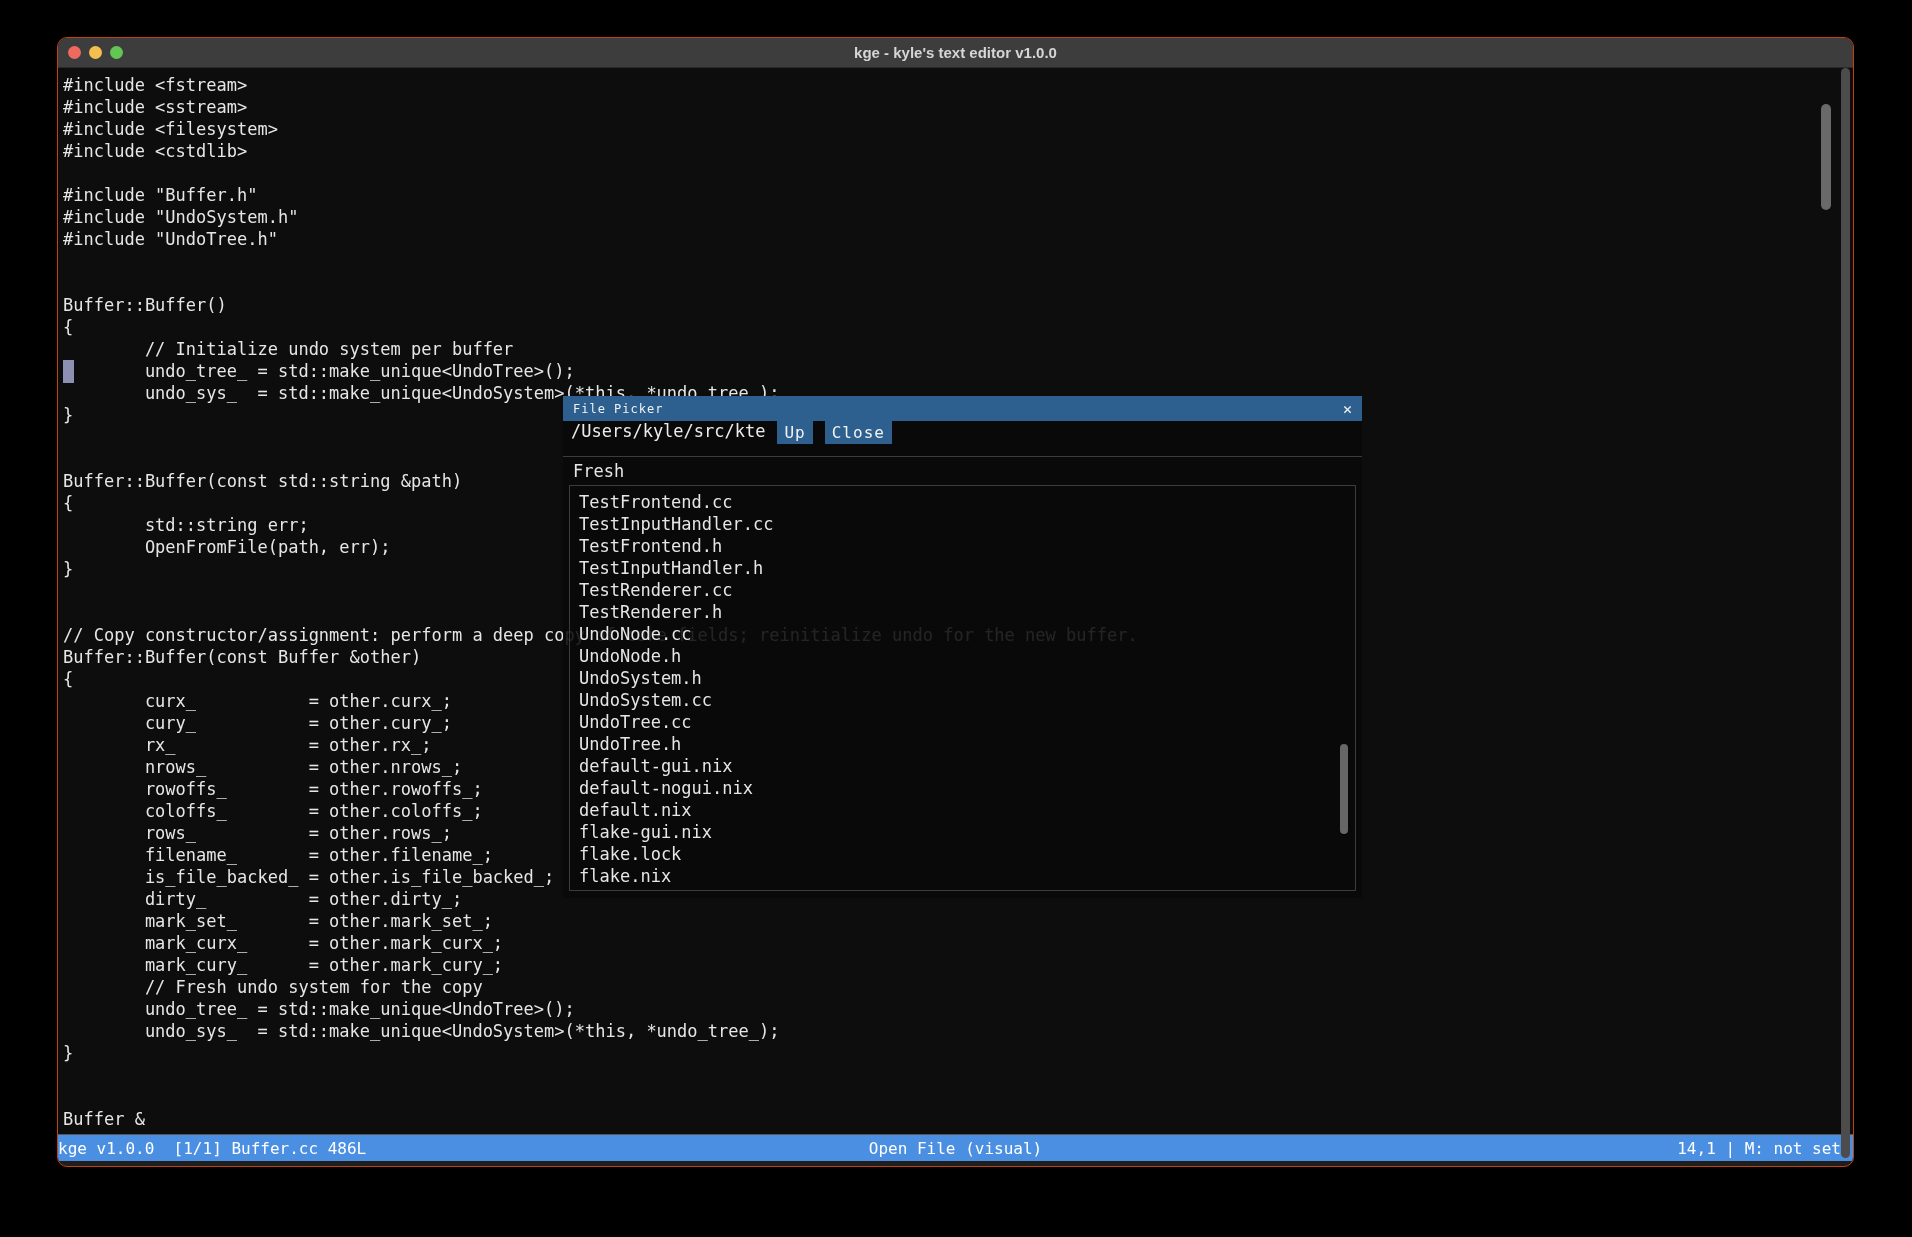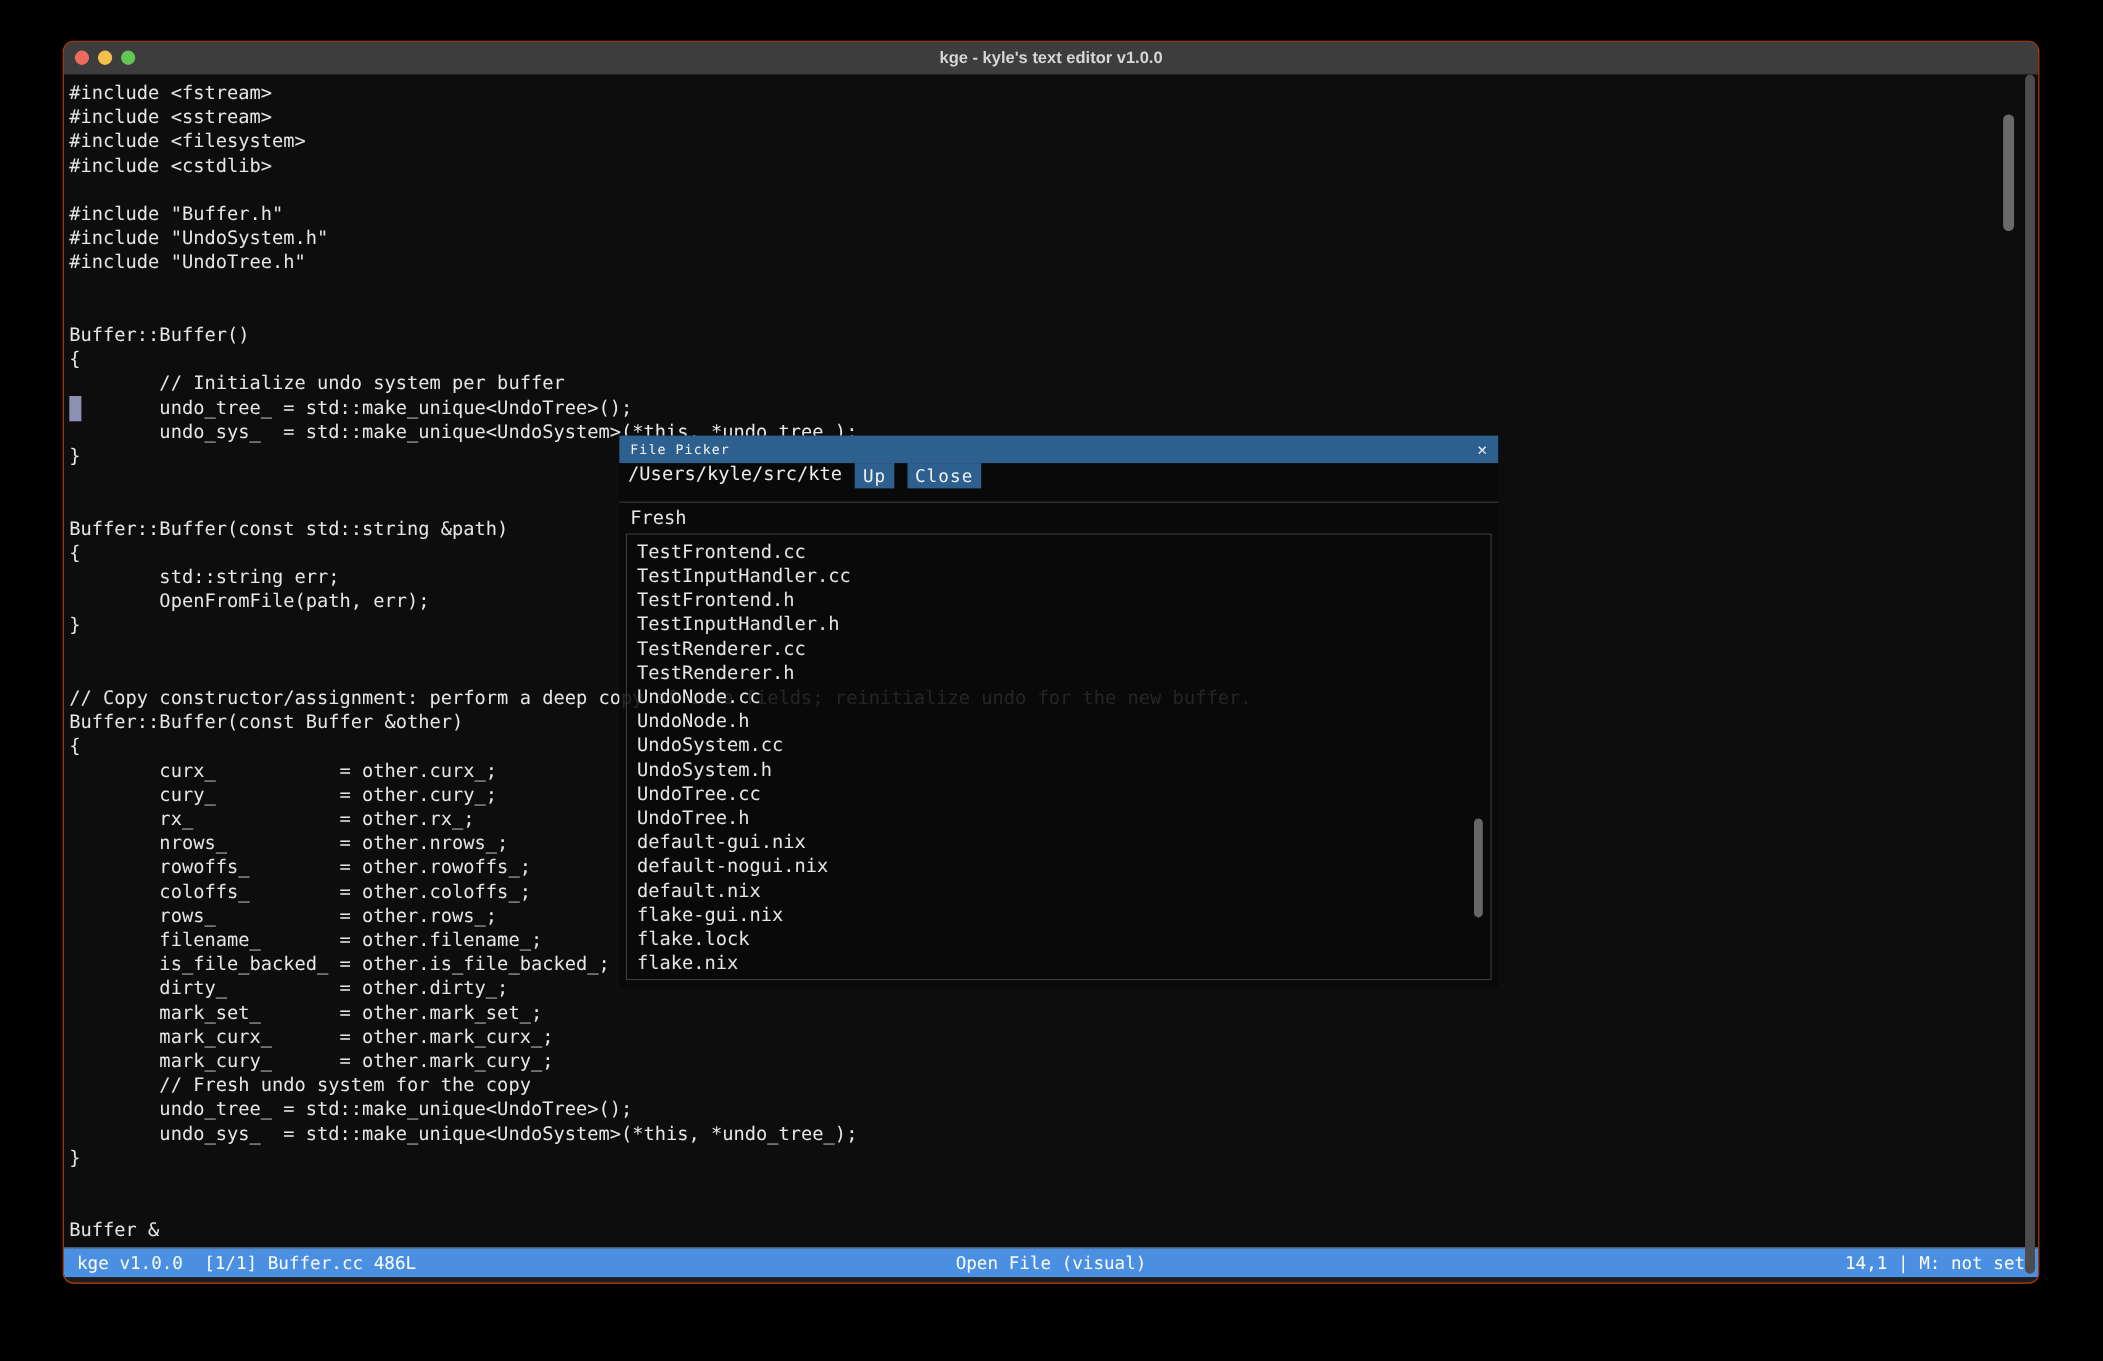--- a/index.html
+++ b/index.html
@@ -47,21 +47,21 @@
              position:relative;overflow:hidden;flex:0 0 auto;}
   .file-rows{padding-top:5px;}
   .file-row{height:22px;line-height:22px;padding-left:9px;color:#e6e6e6;
             font-size:17px;white-space:pre;}
   .list-scroll-thumb{position:absolute;right:7px;top:258px;width:8px;height:90px;
                      background:#676767;border-radius:4px;}
   
   .statusbar{height:26px;background:#4a8fe2;border-top:1px solid #565656;
              display:flex;align-items:center;position:relative;color:#fff;
              font-size:16px;flex:0 0 auto;}
-  .status-left{margin-left:12px;white-space:pre;}
+  .status-left{white-space:pre;}
   .status-center{position:absolute;left:0;right:0;text-align:center;white-space:pre;}
   .status-right{margin-left:auto;margin-right:12px;white-space:pre;z-index:1;}
   .bottom-pad{height:5px;flex:0 0 auto;}
 </style>
 </head>
 <body>
 
 <div class="window">
 
   <div class="titlebar">
@@ -143,22 +143,22 @@
         <div class="file-rows">
 
         <div class="file-row">TestFrontend.cc</div>
             <div class="file-row">TestInputHandler.cc</div>
             <div class="file-row">TestFrontend.h</div>
             <div class="file-row">TestInputHandler.h</div>
             <div class="file-row">TestRenderer.cc</div>
             <div class="file-row">TestRenderer.h</div>
             <div class="file-row">UndoNode.cc</div>
             <div class="file-row">UndoNode.h</div>
+            <div class="file-row">UndoSystem.h</div>
             <div class="file-row">UndoSystem.cc</div>
-            <div class="file-row">UndoSystem.h</div>
             <div class="file-row">UndoTree.cc</div>
             <div class="file-row">UndoTree.h</div>
             <div class="file-row">default-gui.nix</div>
             <div class="file-row">default-nogui.nix</div>
             <div class="file-row">default.nix</div>
             <div class="file-row">flake-gui.nix</div>
             <div class="file-row">flake.lock</div>
             <div class="file-row">flake.nix</div>
           </div>
         <div class="list-scroll-thumb"></div>

